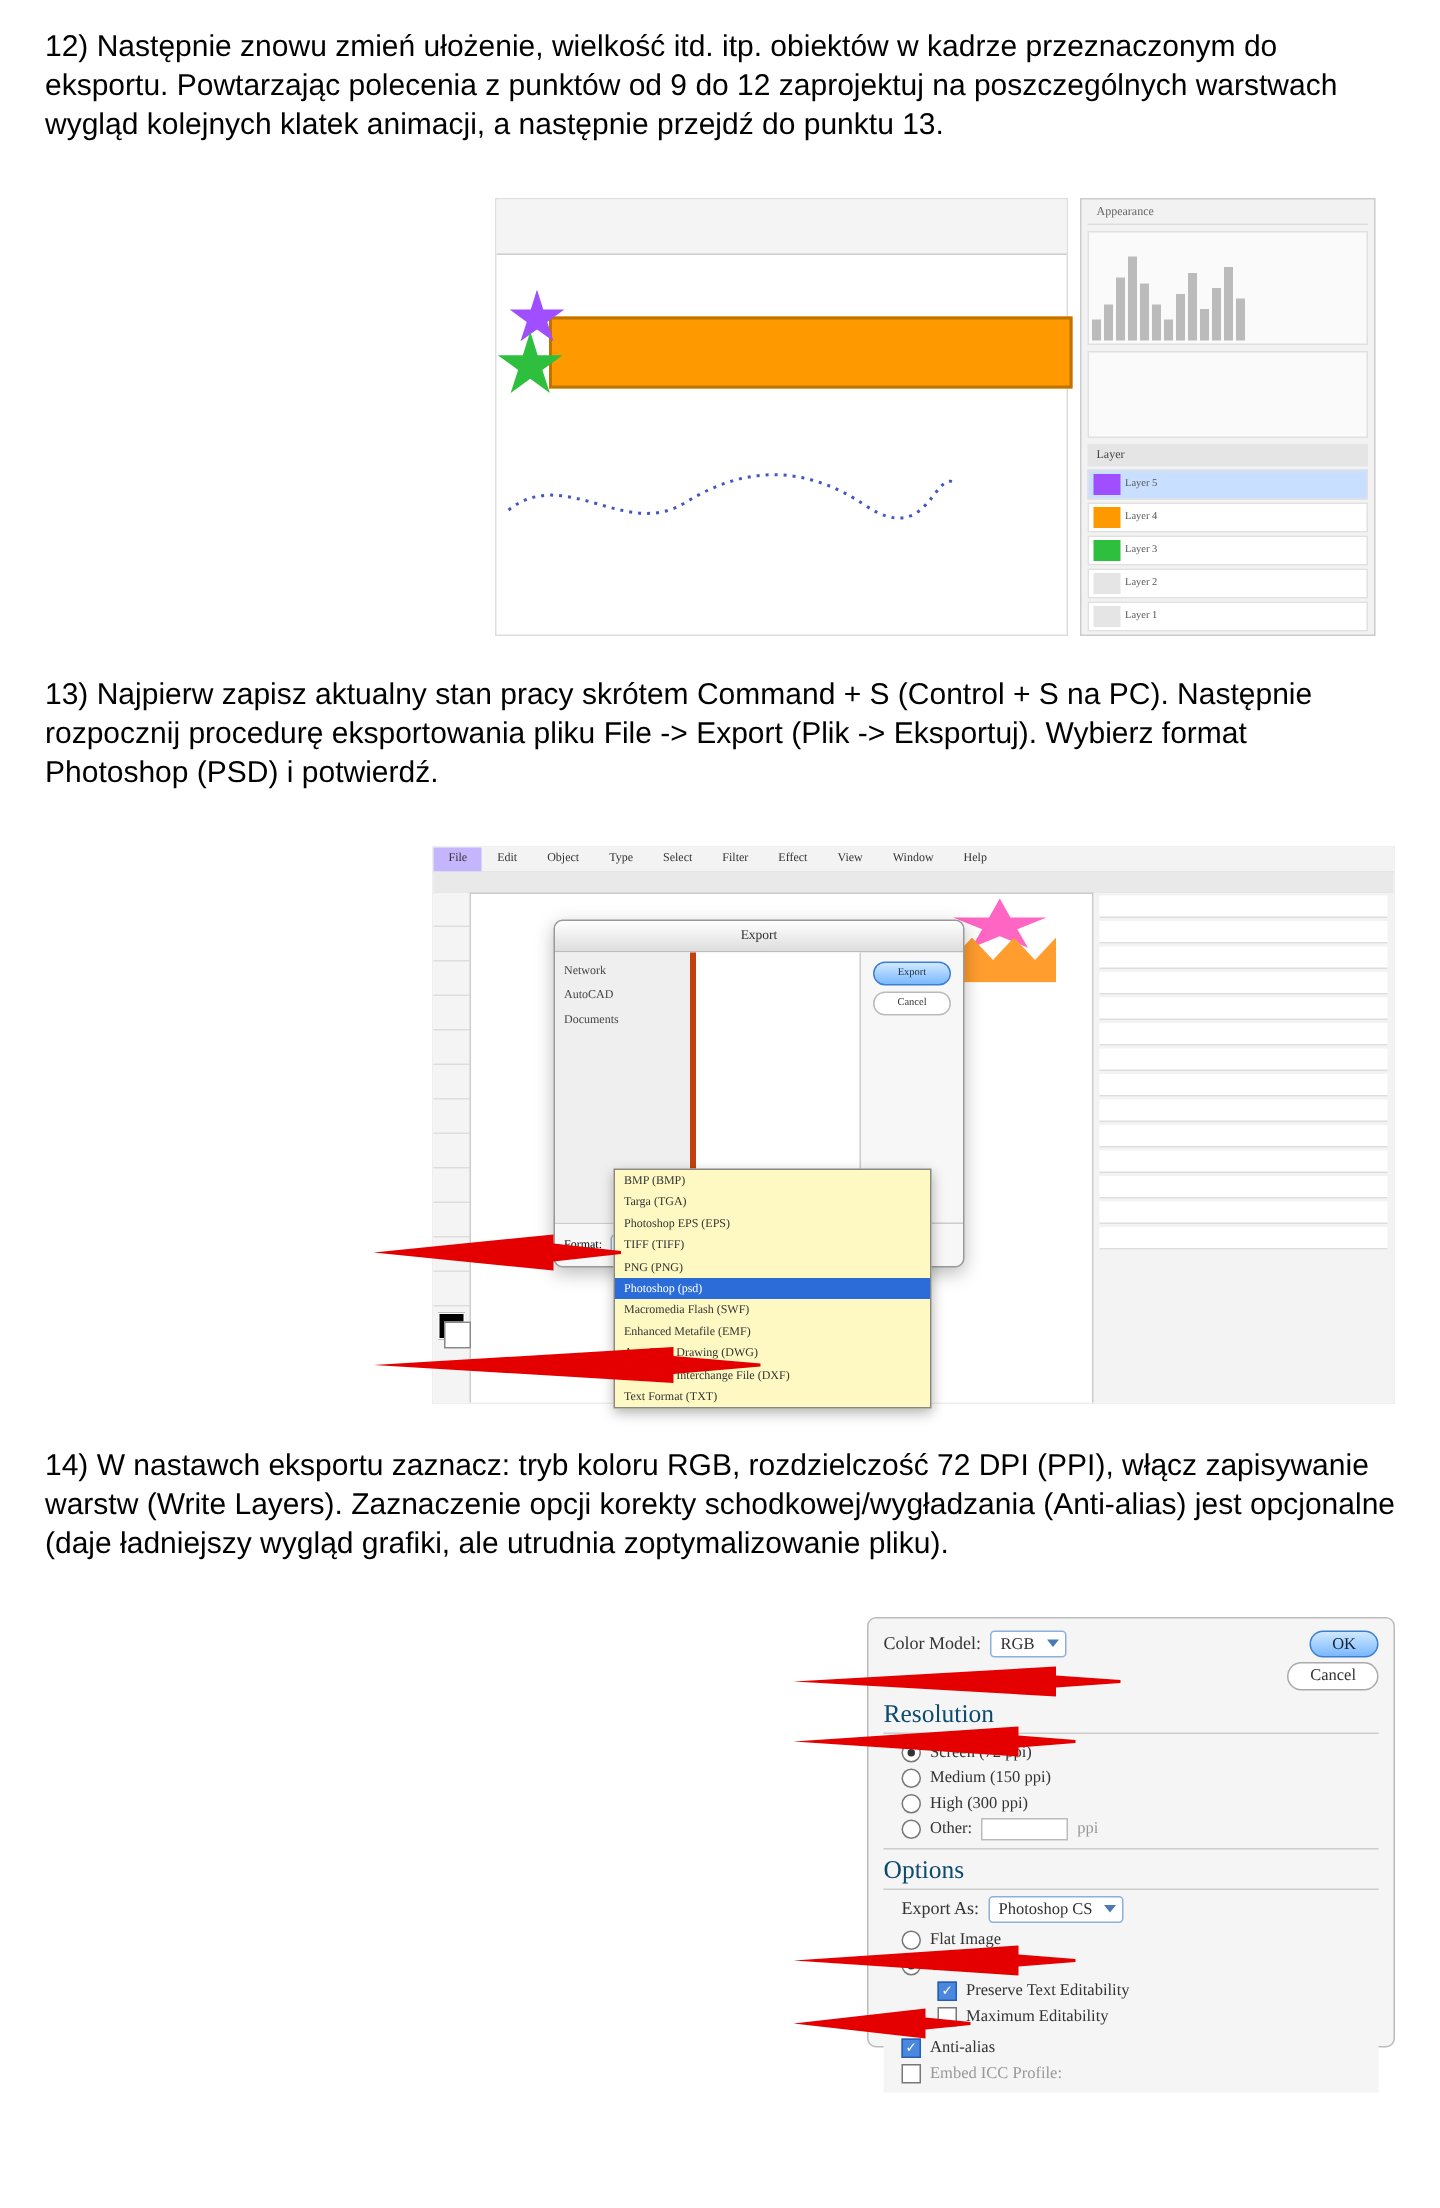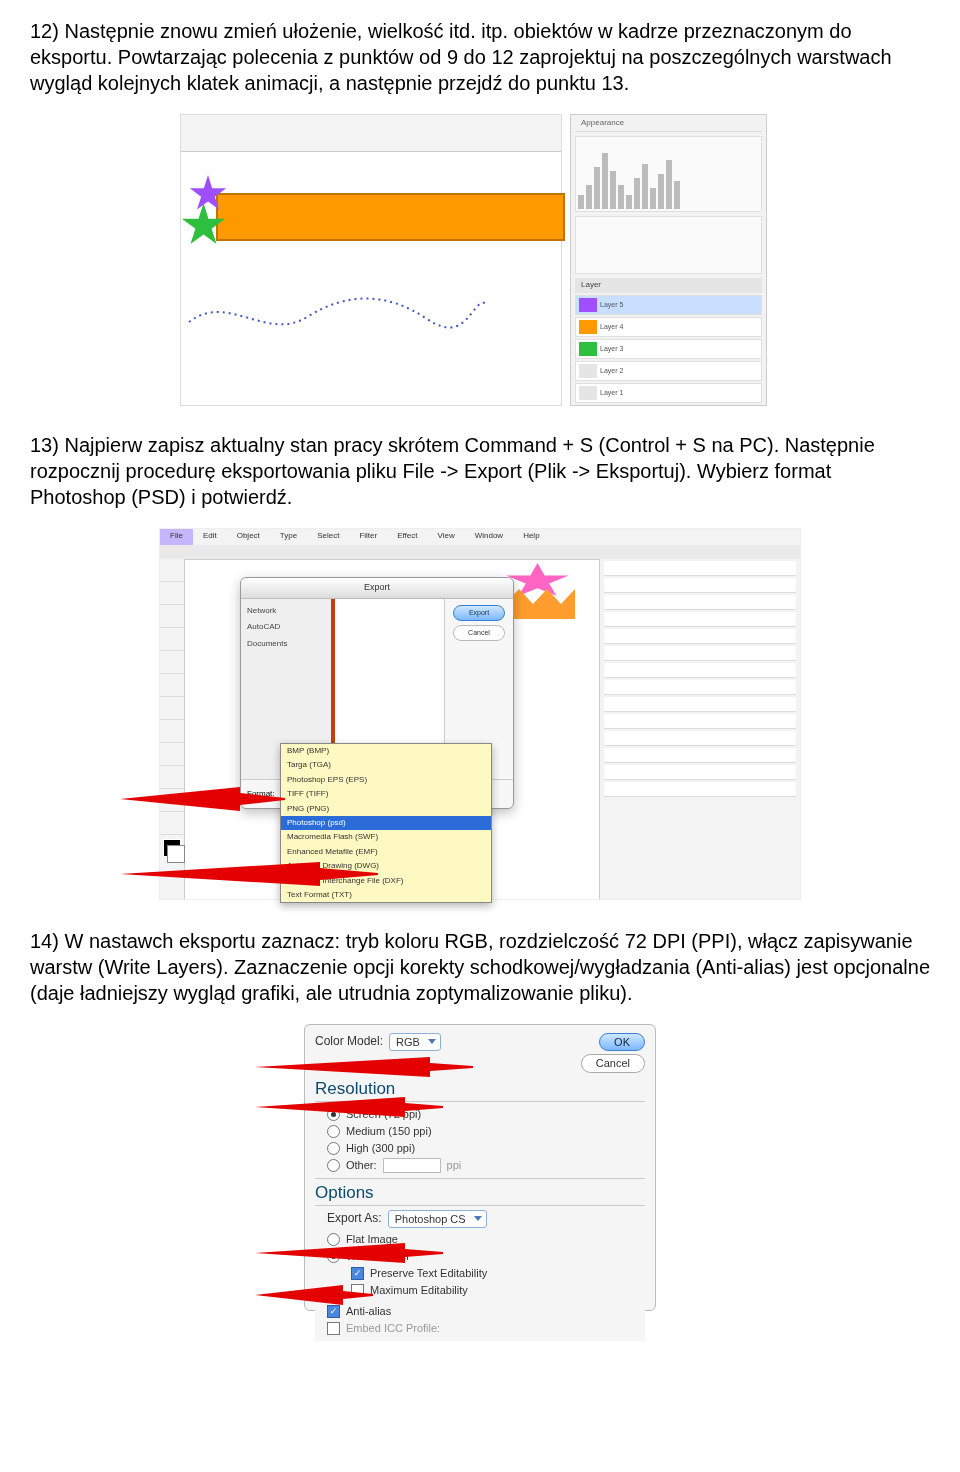--- a/index.html
+++ b/index.html
@@ -13,23 +13,24 @@
     box-sizing: border-box;
     background: #fff;
   }
   p {
     margin: 0 0  10px 0;
   }
   .para {
     margin-bottom: 18px;
   }
   .figure {
-    margin: 18px 0 28px 0;
+    margin: 36px 0 28px 0;
     display: flex;
-    justify-content: center;
+    justify-content: flex-end;
+    font-family: Liberation Serif, serif;
   }
   
   .fig1 {
     width: 600px;
     height: 290px;
     position: relative;
   }
   .fig1 .canvas {
     position:absolute; left:0; top:0; width:380px; height:290px; background:#fff; border:1px solid #ddd;
   }

